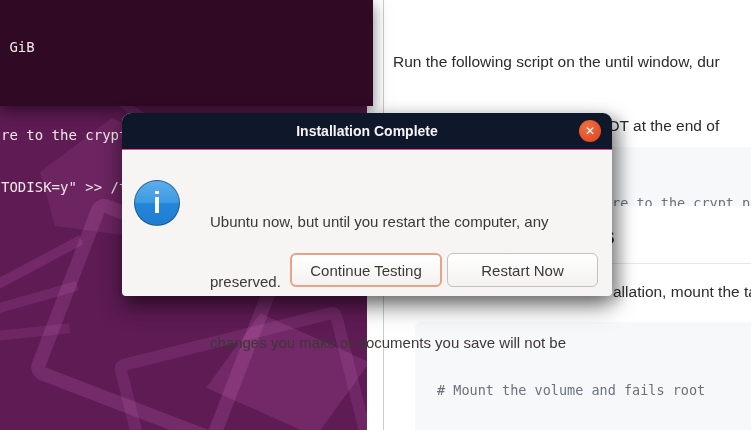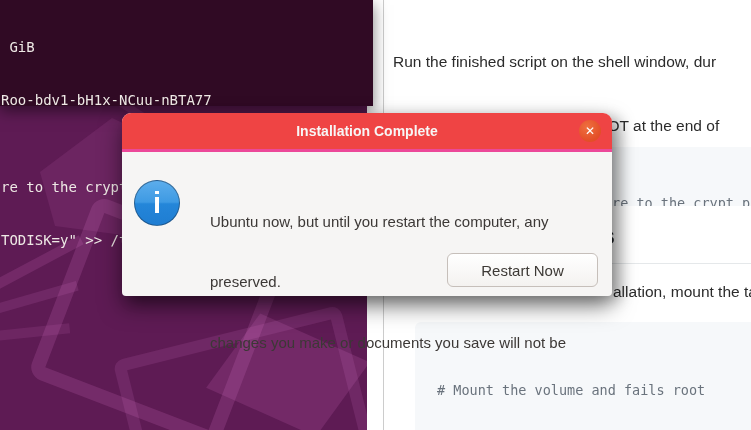--- a/index.html
+++ b/index.html
@@ -49,22 +49,22 @@
   
   .terminal { position:absolute; left:0; top:0; width:373px; height:106px;
     background:#300a24; color:#eee9e5; padding:4px 8px 0 1px; box-sizing:border-box;
     font-family:"DejaVu Sans Mono","Liberation Mono",monospace;
     font-size:14px; line-height:17.5px; white-space:pre;
     box-shadow:0 5px 14px rgba(0,0,0,0.5); }
   
   .dialog { position:absolute; left:122px; top:113px; width:490px; height:183px;
     background:#f6f5f4; border-radius:9px 9px 4px 4px;
     box-shadow:0 10px 22px rgba(0,0,0,0.5), 9px 4px 14px rgba(0,0,0,0.22); }
-  .titlebar { position:relative; height:36px; background:#ef4444;
-    border-radius:9px 9px 0 0; border-bottom:3px solid #ec4899; }
+  .titlebar { position:relative; height:36px; background:#0f172a;
+    border-radius:9px 9px 0 0; border-bottom:1px solid #ec4899; }
   .title { text-align:center; line-height:36px; font-weight:bold; font-size:14px; color:#f7f6f5; }
   .close-btn { position:absolute; right:11px; top:7px; width:22px; height:22px;
     border-radius:50%; border:none; padding:0; cursor:pointer;
     background:radial-gradient(circle at 38% 32%, #ef7040, #e34e27 70%);
     color:#ffffff; font-size:12px; line-height:22px; text-align:center; font-weight:bold;
     font-family:"DejaVu Sans", sans-serif; }
   .info-icon { position:absolute; left:12px; top:67px; width:46px; height:46px;
     border-radius:50%; box-sizing:border-box;
     background:linear-gradient(180deg,#5cadec 0%,#3e9ae3 48%,#2486d9 52%,#1f7dd2 100%);
     border:1px solid rgba(25,55,85,0.55);
@@ -91,21 +91,21 @@
     <div class="wp-shape wp-fill1"></div>
     <div class="wp-shape wp-ray1"></div>
     <div class="wp-shape wp-ray2"></div>
     <div class="wp-shape wp-ray3"></div>
   </div>
 
   <div class="page">
     <div class="page-rule"></div>
 
     <div class="doc-text p1">
-      <div>Run the finished script on the shell window, dur</div>
+      <div>Run the following script on the until window, dur</div>
       <div>fails at the end of installation.</div>
     </div>
 
     <div class="doc-text p2">
       <div>C A U T I O N : DO NOT REBOOT at the end of</div>
       <div>reboot at here, system will ask you the passphra</div>
     </div>
 
     <div class="codeblock code1">
       <div><span class="cmt">re to the crypt partition</span></div>
@@ -121,33 +121,33 @@
       <div><span class="cmt"># Mount the volume and fails root</span></div>
       
       
       
       
     </div>
   </div>
 
   <div class="terminal">
     <div> GiB</div>
-    <div>Roo-bdv1-bH1x-NCuu-nBTA77</div>
     <div></div>
     <div>re to the crypt partition</div>
     <div>TODISK=y" &gt;&gt; /target/etc/default/grub</div>
   </div>
 
   <div class="dialog">
     <div class="titlebar">
       <div class="title">Installation Complete</div>
       <button class="close-btn">✕</button>
     </div>
     <div class="info-icon">i</div>
     <div class="msg">
       <div>Ubuntu now, but until you restart the computer, any</div>
       <div>preserved.</div>
       <div>changes you make or documents you save will not be</div>
     </div>
+    <button class="dlg-btn btn-continue">Continue Testing</button>
     <button class="dlg-btn btn-restart">Restart Now</button>
   </div>
 
 </div>
 
 </body></html>

